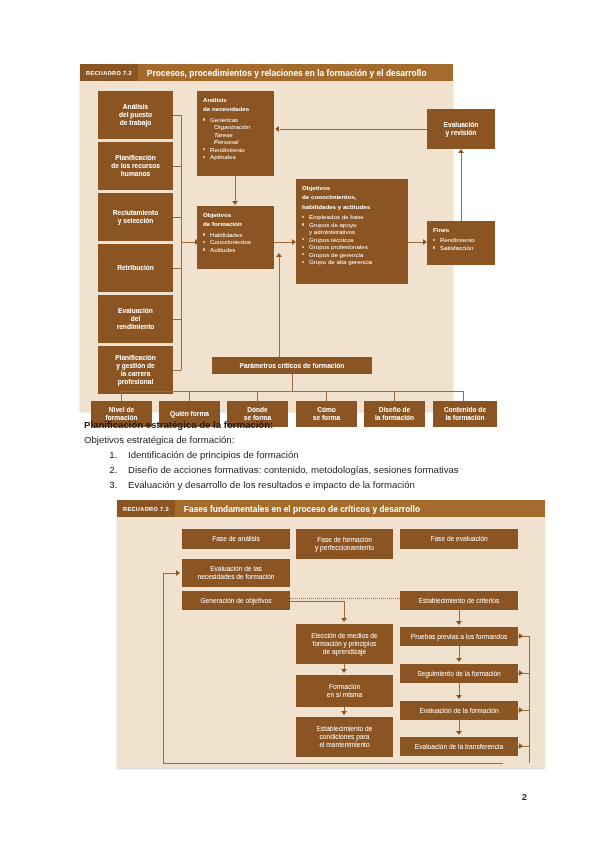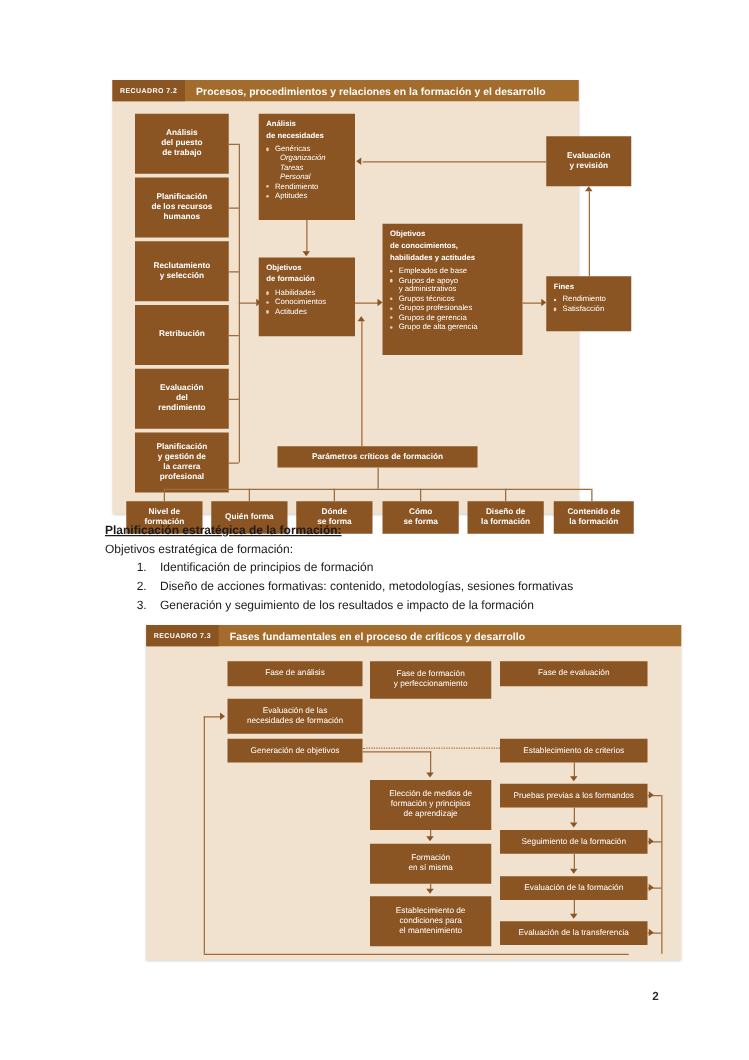--- a/index.html
+++ b/index.html
@@ -53,31 +53,31 @@
   .lnh{height:1px;}
   .lnv{width:1px;}
   .arr{position:absolute;width:0;height:0;}
   .arr-r{border-top:3px solid transparent;border-bottom:3px solid transparent;border-left:4.5px solid #8A5523;}
   .arr-l{border-top:3px solid transparent;border-bottom:3px solid transparent;border-right:4.5px solid #8A5523;}
   .arr-d{border-left:3px solid transparent;border-right:3px solid transparent;border-top:4.5px solid #8A5523;}
   .arr-u{border-left:3px solid transparent;border-right:3px solid transparent;border-bottom:4.5px solid #8A5523;}
 
   
   .prose{position:absolute;left:84px;top:418px;width:470px;}
-  .prose .h{font-size:9.6px;font-weight:bold;line-height:1.52;text-decoration:underline;}
+  .prose .h{font-size:9.6px;font-weight:bold;line-height:1.52;}
   .prose .p{font-size:9.6px;line-height:1.52;}
   .prose ol{margin:0;padding:0 0 0 36px;list-style:decimal;}
   .prose ol li{font-size:9.6px;line-height:1.58;padding-left:8px;}
 
   .pageno{position:absolute;right:72px;top:791px;font-size:9.4px;font-weight:bold;color:#2b2b2b;}
 </style>
 </head>
 <body>
 
-<div class="figure" style="left:90px;top:64px;width:373px;height:347px;">
+<div class="figure" style="left:80px;top:64px;width:373px;height:347px;">
 
   <div class="fig-head">
     <div class="tag">RECUADRO 7.2</div>
     <div class="ttl">Procesos, procedimientos y relaciones en la formación y el desarrollo</div>
   </div>
 
   <div class="fig-body">
 
     <div class="box bold" style="left:18px;top:10px;width:75px;height:48px;font-size:6.6px;">
       <span class="t">Análisis</span>
@@ -232,21 +232,21 @@
 
   </div>
 </div>
 
 <div class="prose">
   <div class="h">Planificación estratégica de la formación:</div>
   <div class="p">Objetivos estratégica de formación:</div>
   <ol>
     <li>Identificación de principios de formación</li>
     <li>Diseño de acciones formativas: contenido, metodologías, sesiones formativas</li>
-    <li>Generación y seguimiento de los resultados e impacto de la formación</li>
+    <li>Evaluación y desarrollo de los resultados e impacto de la formación</li>
   </ol>
 </div>
 
 <div class="figure" style="left:117px;top:500px;width:428px;height:268px;">
 
   <div class="fig-head">
     <div class="tag">RECUADRO 7.3</div>
     <div class="ttl">Fases fundamentales en el proceso de críticos y desarrollo</div>
   </div>
 

